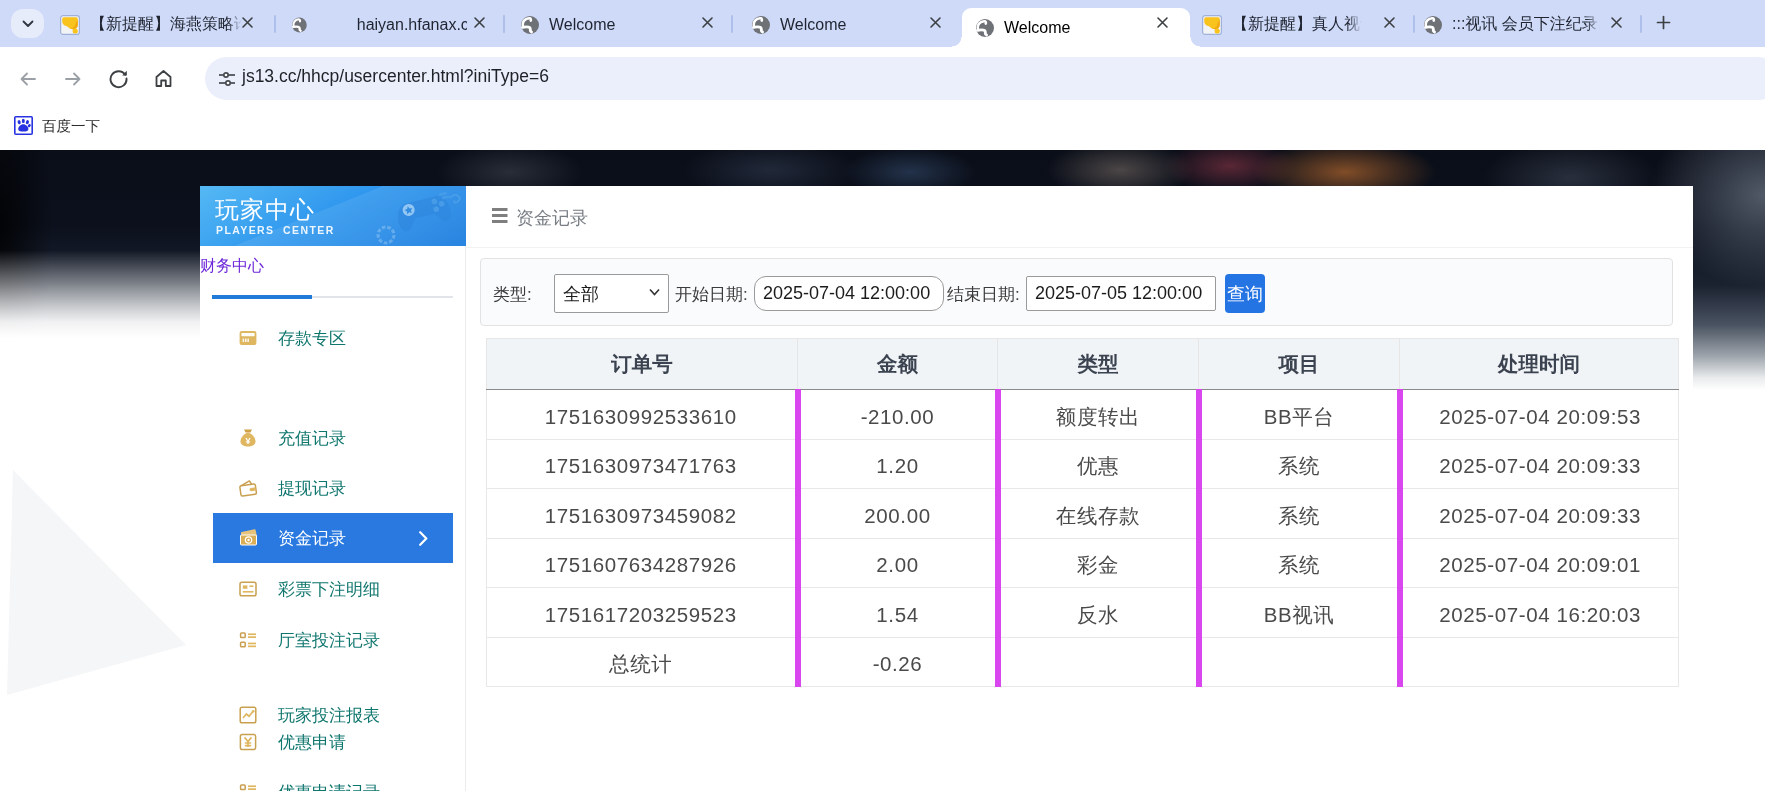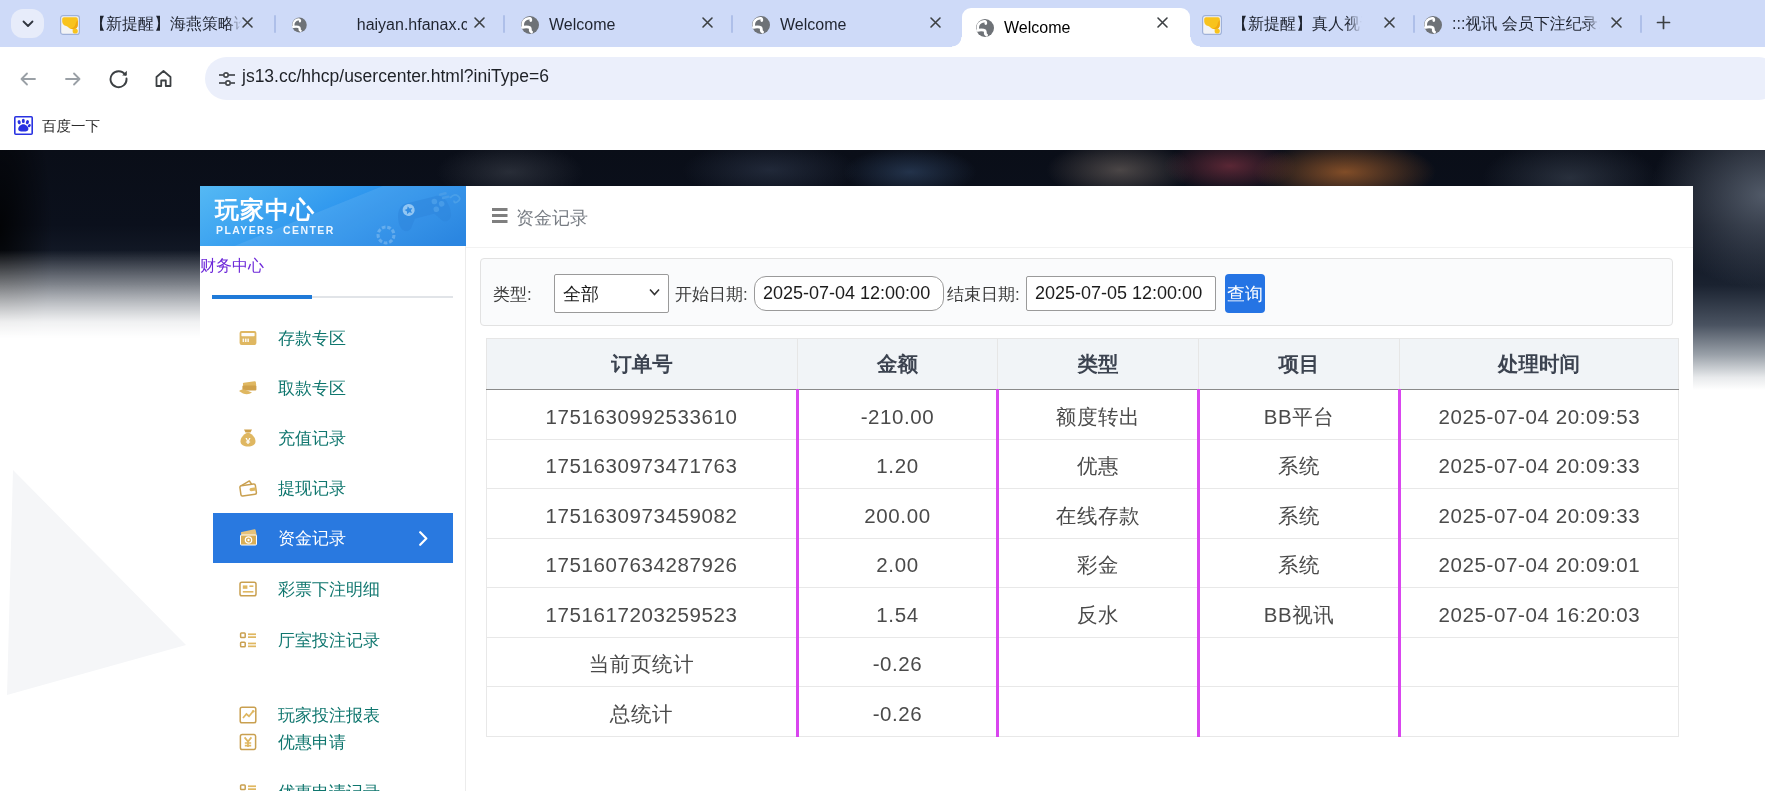--- a/index.html
+++ b/index.html
@@ -33,42 +33,42 @@
   }
   #photoL { position:absolute; left:0; top:0; width:640px; height:260px;
     background:linear-gradient(180deg, rgba(255,255,255,0) 0px, rgba(255,255,255,0) 100px, rgba(255,255,255,.45) 135px, rgba(255,255,255,.92) 172px, #fff 188px, #fff 260px);
     -webkit-mask-image:linear-gradient(90deg,#000 0 320px,transparent 640px); mask-image:linear-gradient(90deg,#000 0 320px,transparent 640px); }
   #tri { position:absolute; left:0; top:315px; width:200px; height:235px; background:#f5f6f8;
     clip-path:polygon(13px 5px, 186px 180px, 7px 230px); }
   
   #panel { position:absolute; left:200px; top:36px; width:1493px; height:605px; background:#fff; }
   #sidehead { position:absolute; left:0; top:0; width:266px; height:60px;
      background:linear-gradient(150deg,#55b9f4 0%,#2f97ee 48%,#1478dd 100%); overflow:hidden; color:#fff; }
-  #sidehead .cn { position:absolute; left:15px; top:8px; font-size:24px; font-weight:bold; letter-spacing:1px; }
+  #sidehead .cn { position:absolute; left:15px; top:8px; font-size:24px; font-weight:normal; letter-spacing:1px; }
   #sidehead .en { position:absolute; left:16px; top:38px; font-size:10.5px; font-weight:bold; letter-spacing:1.4px; color:#ecf6ff; }
   #sidebar { position:absolute; left:0; top:60px; width:266px; height:545px; background:#fff; border-right:1px solid #ececec; }
   .sectitle { position:absolute; left:0; top:10px; font-size:16px; color:#6d28d9; }
   .secline { position:absolute; left:12px; top:50px; width:241px; height:1.5px; background:#e1e4e8; }
   .secline .blue { position:absolute; left:0; top:-1.5px; width:100px; height:4px; background:#1f7ad8; }
   .mitem { position:absolute; left:13px; width:240px; height:50px; display:flex; align-items:center; color:#0f766e; font-size:17px; }
   .mitem svg { margin-left:25px; margin-right:12px; }
   .mitem.active { background:#2979e0; color:#fff; }
   
   
   #content { position:absolute; left:266px; top:0; width:1227px; height:605px; background:#fff; }
   #chead { position:absolute; left:0; top:0; width:1227px; height:62px; border-bottom:1px solid #f2f2f2; }
   #chead .txt { position:absolute; left:50px; top:20px; font-size:18px; color:#787d84; }
   #filter { position:absolute; left:14px; top:72px; width:1193px; height:68px; border:1px solid #e2e2e2; background:#fafbfc; border-radius:4px; }
   #filter .lbl { position:absolute; top:24px; font-size:17px; color:#3c3c3c; }
   .inpt { position:absolute; top:17px; height:35px; border:1px solid #9a9a9a; border-radius:2px; background:#fff; font-size:18px; color:#1b1b1b; display:flex; align-items:center; padding-left:8px; }
   #qbtn { position:absolute; left:744px; top:15px; width:40px; height:39px; background:#2574e4; color:#fff; font-size:18px; border-radius:4px; display:flex; align-items:center; justify-content:center; }
   
   #tbl { position:absolute; left:20px; top:152px; width:1192px; border-collapse:collapse; table-layout:fixed; }
   #tbl th { background:#f1f4f7; font-size:20.5px; font-weight:bold; color:#3c4350; height:51px; border:1px solid #e6e6e6; border-bottom:1px solid #8a8a8a; }
-  #tbl td { height:49.5px; padding-top:5px; text-align:center; font-size:20.5px; letter-spacing:0.6px; color:#4a4a4a; border-bottom:1px solid #e8e8e8; border-left:1px solid #f3d9d9; border-right:3px solid #d946ef; }
+  #tbl td { height:49.5px; padding-top:5px; text-align:center; font-size:20.5px; letter-spacing:0.6px; color:#4a4a4a; border-bottom:1px solid #e8e8e8; border-left:1px solid #f3d9d9; border-right:6px solid #d946ef; }
   #tbl td:first-child { border-left:1px solid #e8e8e8; }
   #tbl td:last-child { border-right:1px solid #e8e8e8; }
 </style>
 </head>
 <body>
 <svg width="0" height="0" style="position:absolute">
   <defs>
     <g id="globe">
       <circle cx="9" cy="9" r="9" fill="#6e7277"></circle>
       <path d="M2.0 10.2 A 6.4 6.4 0 0 1 8.8 2.2 Q 10.4 3.0 9.7 4.7" stroke="#fff" stroke-width="2.5" fill="none" stroke-linecap="round"></path>
@@ -240,30 +240,20 @@
             <rect x="1.6" y="3" width="16.8" height="14" rx="2" fill="#dfb761"></rect>
             <rect x="3.4" y="5" width="13.2" height="3.2" rx="0.6" fill="#fff" opacity=".95"></rect>
             <g fill="#fff" opacity=".9">
               <rect x="4.6" y="10.6" width="1.5" height="3.4"></rect>
               <rect x="7" y="10.6" width="1.5" height="3.4"></rect>
               <rect x="9.4" y="10.6" width="1.5" height="3.4"></rect>
             </g>
           </svg>
         <span style="margin-left:8px">存款专区</span>
         </div>
-      <div class="mitem" style="top:117px">
-        <svg width="22" height="20" viewBox="0 0 22 20">
-            <g fill="#dfb761">
-              <rect x="5" y="4" width="13" height="5" rx="1" transform="rotate(-8 11 6)"></rect>
-              <rect x="4.4" y="7.6" width="14" height="5" rx="1" fill="#cfa14b"></rect>
-              <path d="M1 13 Q5 10.5 9 12.5 L14 14.5 Q10 17.5 5 15.5 Z"></path>
-            </g>
-          </svg>
-        <span style="margin-left:6px">取款专区</span>
-        </div>
       <div class="mitem" style="top:167px">
         <svg width="20" height="20" viewBox="0 0 20 20">
             <path d="M7.5 4.5 L6 1.5 L14 1.5 L12.5 4.5 Z" fill="#cfa14b"></path>
             <path d="M10 4.5 C4.5 6.5 2.5 10.5 2.5 13.5 C2.5 17 6 18.5 10 18.5 C14 18.5 17.5 17 17.5 13.5 C17.5 10.5 15.5 6.5 10 4.5 Z" fill="#dfb761"></path>
             <text x="10" y="15.5" font-size="9" font-weight="bold" fill="#fff" text-anchor="middle">¥</text>
           </svg>
         <span style="margin-left:8px">充值记录</span>
         </div>
       <div class="mitem" style="top:217px">
         <svg width="20" height="20" viewBox="0 0 20 20">
@@ -413,27 +403,20 @@
               <td>2025-07-04 20:09:01</td>
             </tr>
         <tr>
               <td>1751617203259523</td>
               <td>1.54</td>
               <td>反水</td>
               <td>BB视讯</td>
               <td>2025-07-04 16:20:03</td>
             </tr>
         <tr>
-              <td>当前页统计</td>
-              <td>-0.26</td>
-              <td></td>
-              <td></td>
-              <td></td>
-            </tr>
-        <tr>
               <td>总统计</td>
               <td>-0.26</td>
               <td></td>
               <td></td>
               <td></td>
             </tr>
       </tbody>
         </table>
     </div>
   </div>

